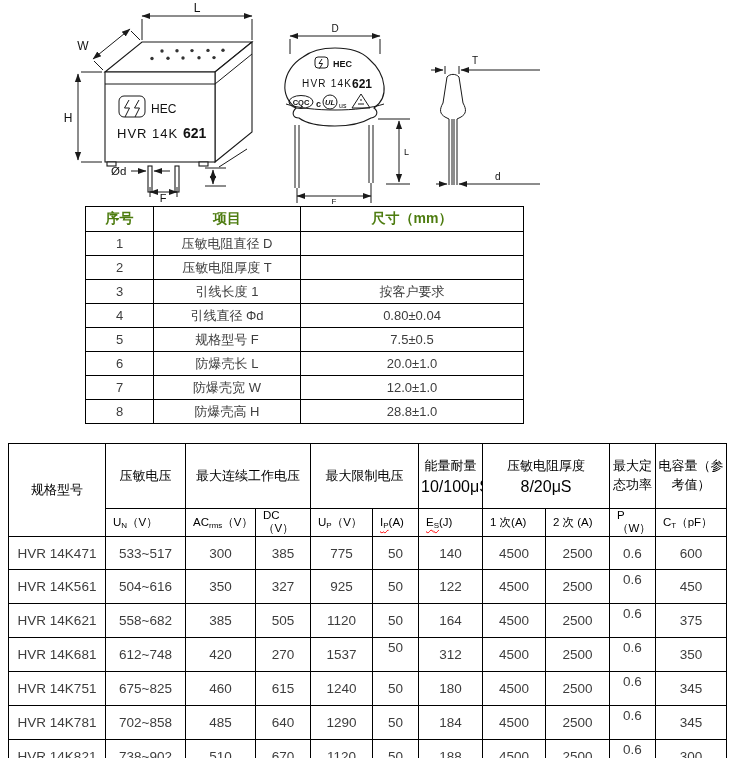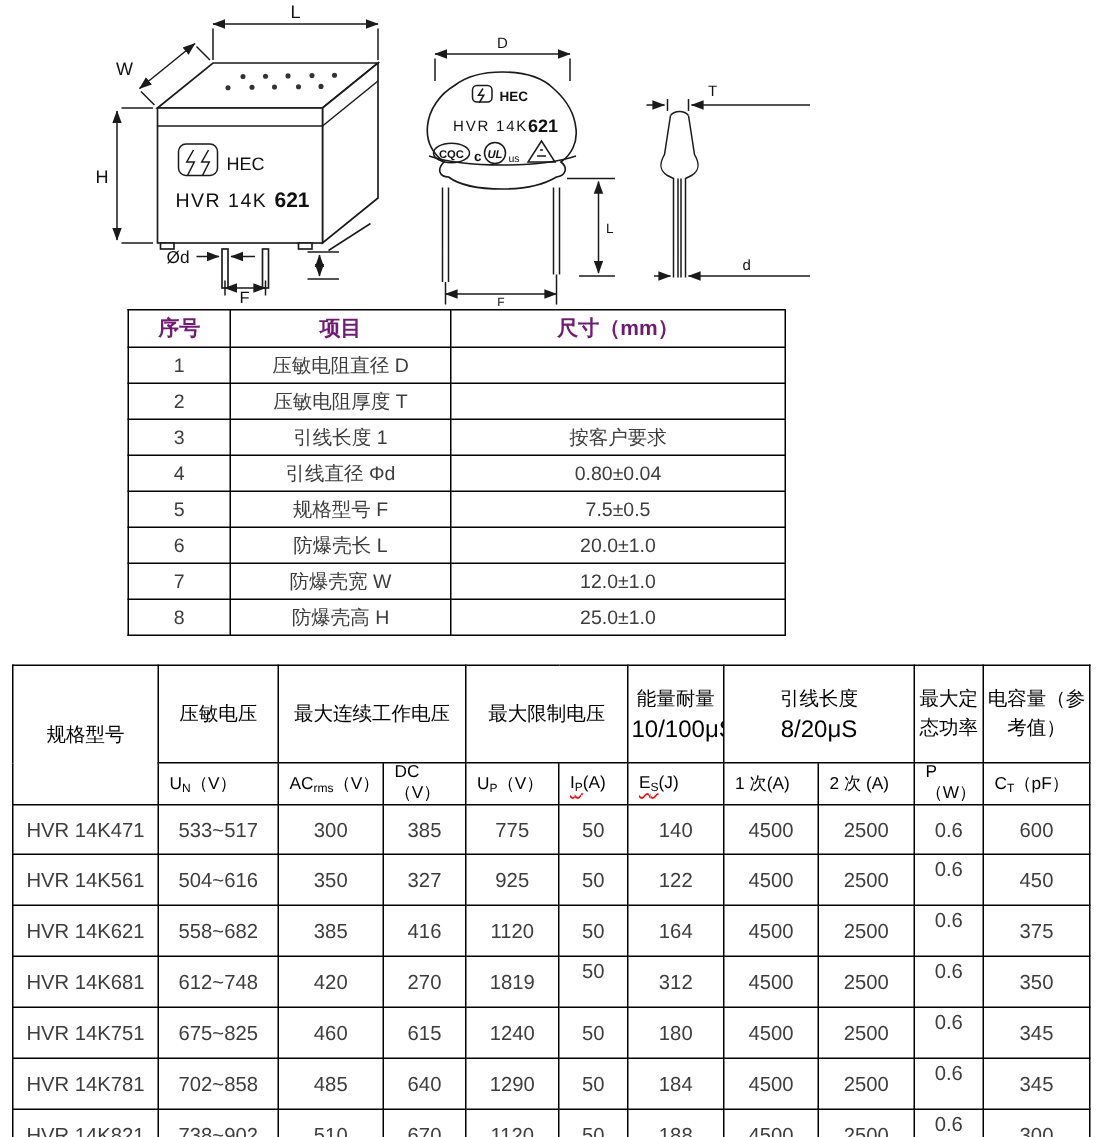--- a/index.html
+++ b/index.html
@@ -9,21 +9,21 @@
   }
   svg text { font-family:"Liberation Sans","DejaVu Sans",sans-serif; fill:#111; }
   svg .ln { stroke:#1a1a1a; stroke-width:1; fill:none; }
   svg .shape { stroke:#1a1a1a; stroke-width:1.1; fill:#ffffff; }
 
   table { border-collapse:collapse; position:absolute; table-layout:fixed; background:#fff; }
   th,td { border:1px solid #000; overflow:hidden; }
 
   
   #dim-table { left:85px; top:206px; width:438px; }
-  #dim-table th { font-size:14px; font-weight:bold; height:22px; text-align:center; color:#701a75; }
+  #dim-table th { font-size:14px; font-weight:bold; height:22px; text-align:center; color:#4d7c0f; }
   #dim-table td { font-size:13px; height:21px; text-align:center; color:#3d3d3d; }
 
   
   #spec-table { left:8px; top:443px; width:718px; }
   #spec-table thead tr.gh th { height:64px; font-size:13px; font-weight:normal; text-align:center; vertical-align:middle; color:#000; padding:0 2px; }
   #spec-table thead tr.sh th { height:24px; font-size:11.5px; font-weight:normal; text-align:left; padding:0 0 0 7px; color:#000; vertical-align:middle; }
   #spec-table tbody td { height:30px; font-size:13.5px; text-align:center; color:#3d3d3d; vertical-align:middle; }
   #spec-table td.vt { vertical-align:top; padding-top:2px; }
   #spec-table th .cond { font-size:16px; font-weight:normal; margin-top:3px; }
   #spec-table th.pwr { padding:0 6px; line-height:1.45; }
@@ -237,21 +237,21 @@
         <td>20.0±1.0</td>
       </tr>
     <tr>
         <td>7</td>
         <td>防爆壳宽 W</td>
         <td>12.0±1.0</td>
       </tr>
     <tr>
         <td>8</td>
         <td>防爆壳高 H</td>
-        <td>25.0±1.0</td>
+        <td>28.8±1.0</td>
       </tr>
   </tbody>
 </table>
 
 <table id="spec-table">
   <colgroup>
     <col style="width:97px">
       <col style="width:80px">
       <col style="width:70px">
       <col style="width:55px">
@@ -267,21 +267,21 @@
     <tr class="gh">
       <th rowspan="2">规格型号</th>
       <th>压敏电压</th>
       <th colspan="2">最大连续工作电压</th>
       <th colspan="2">最大限制电压</th>
       <th>
         <div>能量耐量</div>
         <div class="cond">10/100μS</div>
       </th>
       <th colspan="2">
-        <div>引线长度</div>
+        <div>压敏电阻厚度</div>
         <div class="cond">8/20μS</div>
       </th>
       <th class="pwr">最大定态功率</th>
       <th class="cap">电容量（参考值）</th>
     </tr>
     <tr class="sh">
       <th><span>U</span><span class="sb">N</span><span>（V）</span></th>
       <th><span>AC</span><span class="sb">rms</span><span>（V）</span></th>
       <th>DC（V）</th>
       <th><span>U</span><span class="sb">P</span><span>（V）</span></th>
@@ -317,35 +317,35 @@
         <td>122</td>
         <td>4500</td>
         <td>2500</td>
         <td class="vt">0.6</td>
         <td>450</td>
     </tr>
     <tr>
       <td>HVR 14K621</td>
         <td>558~682</td>
         <td>385</td>
-        <td>416</td>
+        <td>505</td>
         <td>1120</td>
         <td>50</td>
         <td>164</td>
         <td>4500</td>
         <td>2500</td>
         <td class="vt">0.6</td>
         <td>375</td>
     </tr>
     <tr>
       <td>HVR 14K681</td>
         <td>612~748</td>
         <td>420</td>
         <td>270</td>
-        <td>1819</td>
+        <td>1537</td>
         <td class="vt">50</td>
         <td>312</td>
         <td>4500</td>
         <td>2500</td>
         <td class="vt">0.6</td>
         <td>350</td>
     </tr>
     <tr>
       <td>HVR 14K751</td>
         <td>675~825</td>

